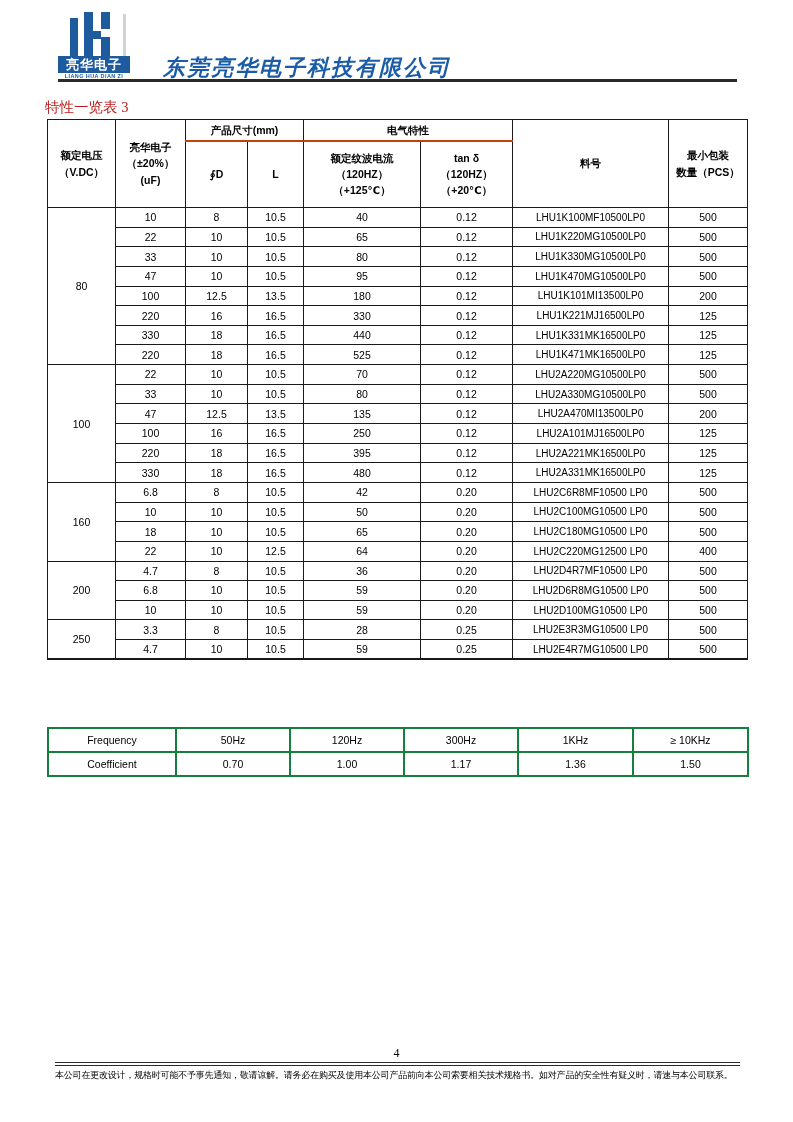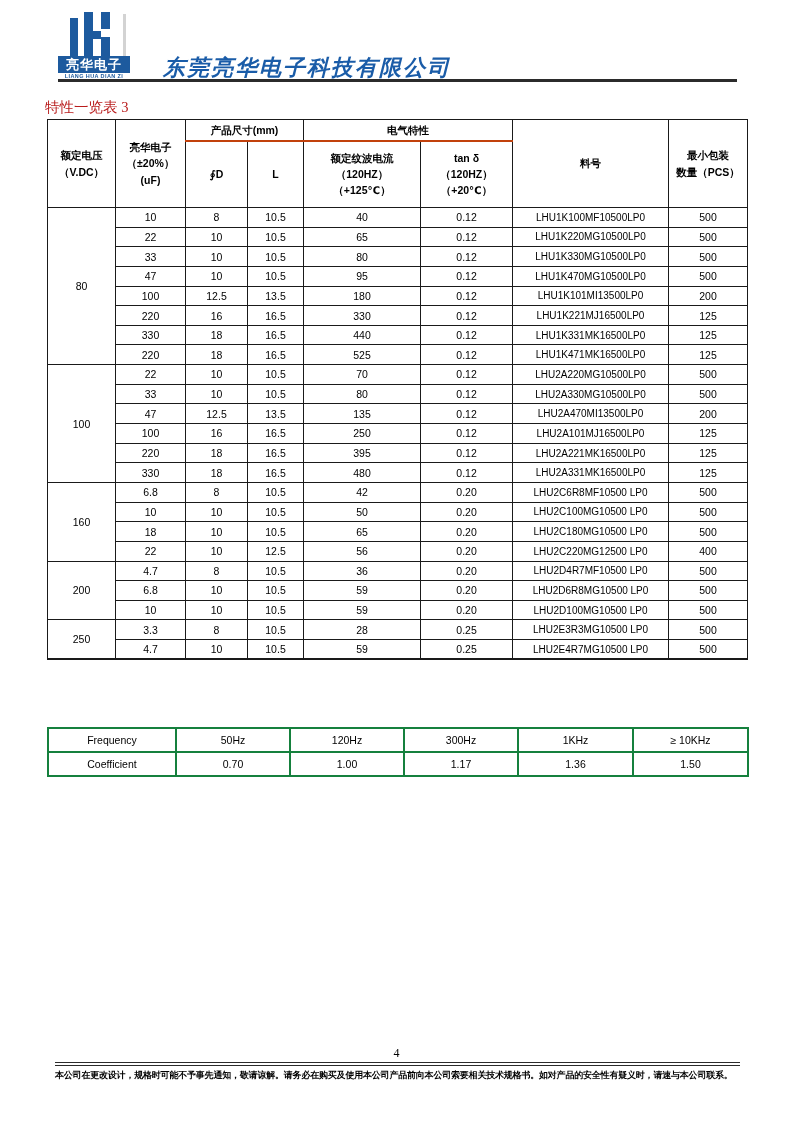--- a/index.html
+++ b/index.html
@@ -52,21 +52,21 @@
               border:1.5px solid #1a1a1a;border-bottom-width:2.5px;}
   #freq-table td{border:2px solid #15803d;text-align:center;vertical-align:middle;font-size:10.5px;
               color:#000;height:22px;padding:0;}
 
   
   #page-number{position:absolute;left:0;top:1046px;width:793px;text-align:center;
                font-family:"Liberation Serif","DejaVu Serif",serif;font-size:12px;color:#000;}
   #footer-rule{position:absolute;left:55px;top:1062px;width:685px;height:2px;
                border-top:1.4px solid #2b2b2b;border-bottom:1.2px solid #2b2b2b;}
   #footer-disclaimer{position:absolute;left:55px;top:1069px;width:700px;
-               font-family:"Liberation Serif","DejaVu Serif",serif;font-weight:700;font-size:9px;
+               font-family:"Liberation Serif","DejaVu Serif",serif;font-weight:400;font-size:9px;
                color:#000;white-space:nowrap;letter-spacing:-.2px;}
 </style>
 </head>
 <body>
 
 <div id="page">
 
   <div id="logo">
     <div class="logo-mark">
       <div class="bar b1"></div>
@@ -282,21 +282,21 @@
           <td>10.5</td>
           <td>65</td>
           <td>0.20</td>
           <td class="partno">LHU2C180MG10500 LP0</td>
           <td>500</td>
         </tr>
         <tr>
           <td>22</td>
           <td>10</td>
           <td>12.5</td>
-          <td>56</td>
+          <td>64</td>
           <td>0.20</td>
           <td class="partno">LHU2C220MG12500 LP0</td>
           <td>400</td>
         </tr>
         <tr>
           <td rowspan="3">200</td>
           <td>4.7</td>
           <td>8</td>
           <td>10.5</td>
           <td>36</td>

